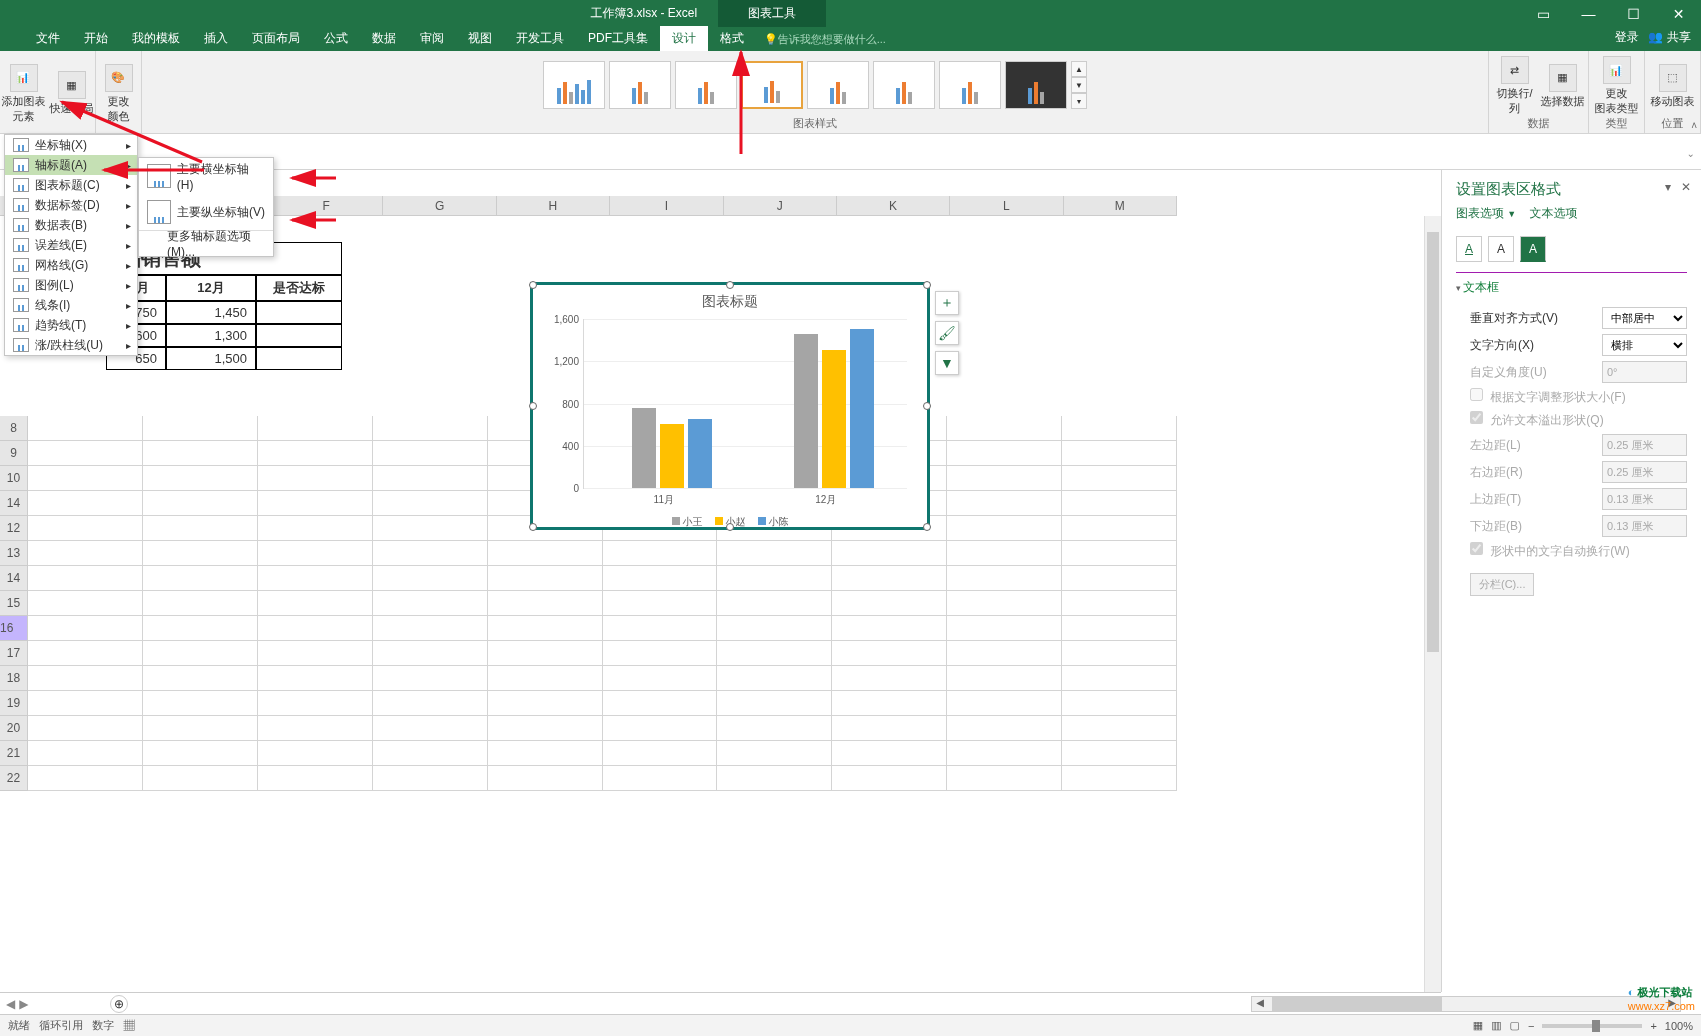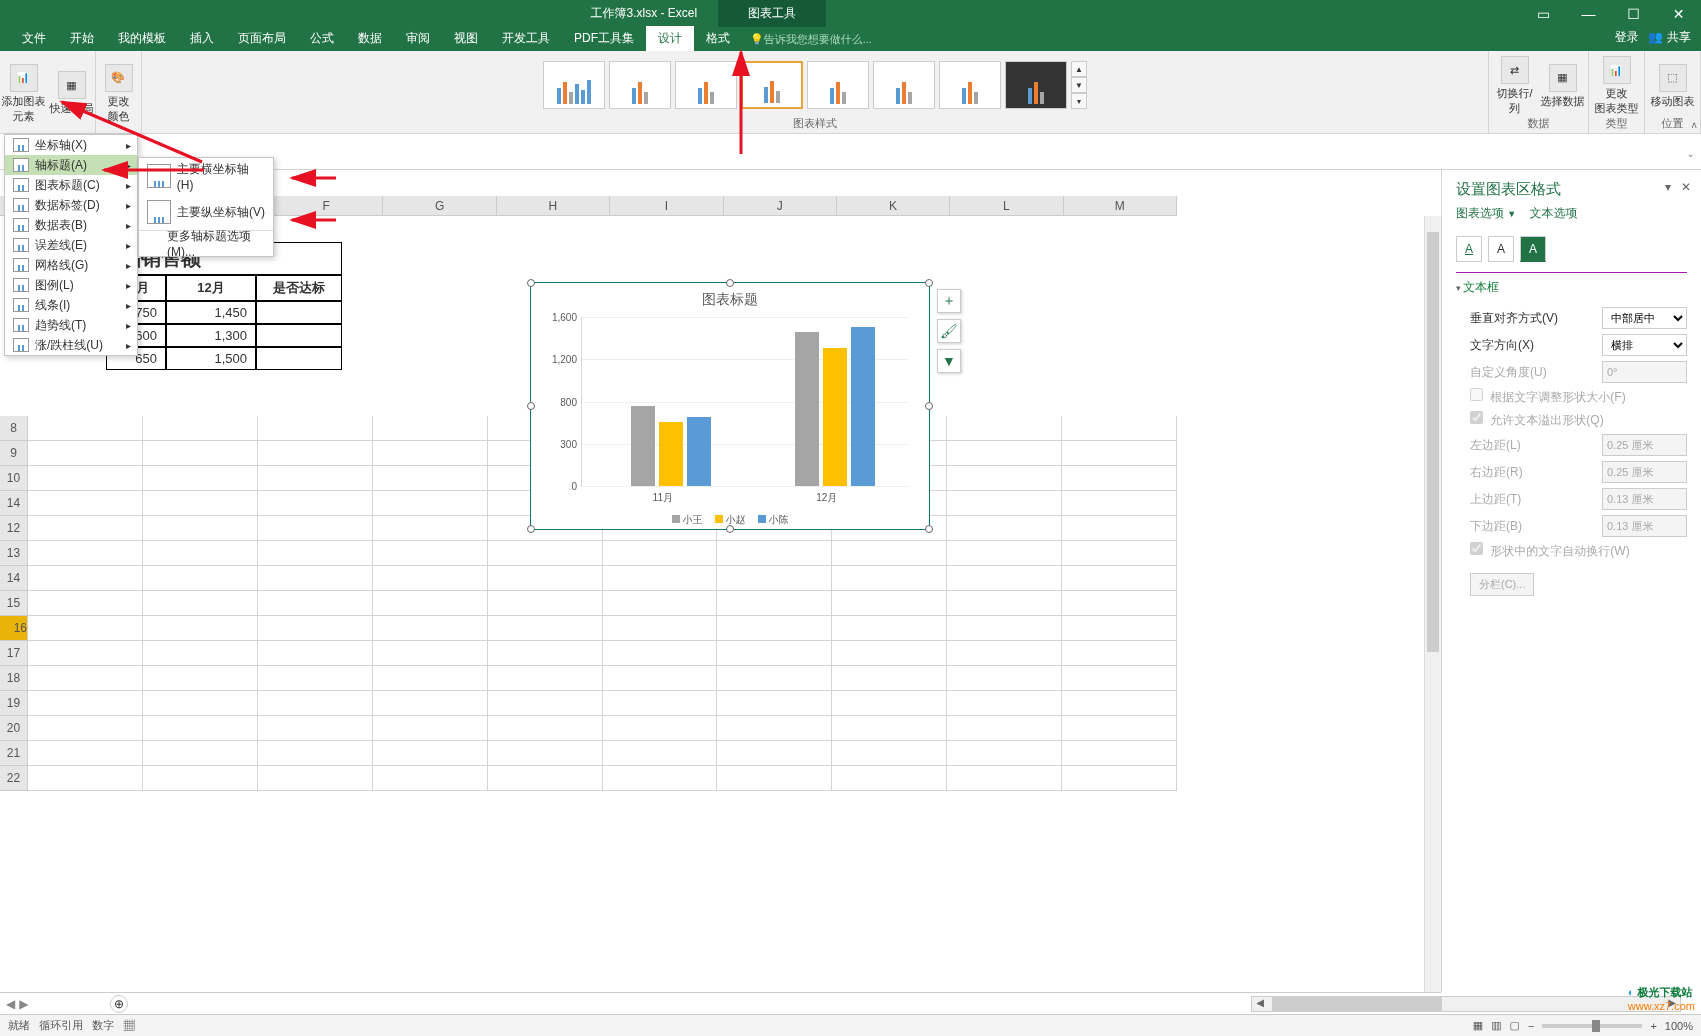--- a/index.html
+++ b/index.html
@@ -6,21 +6,21 @@
 body { background: #fff; font-size: 12px; color: #333; overflow: hidden; width: 1701px; height: 1036px; position: relative; }
 
 
 .titlebar { height: 27px; background: #217346; display: flex; align-items: center; color: #fff; position: relative; }
 .titlebar .title-text { position: absolute; left: 50%; transform: translateX(-260px); font-size: 12px; }
 .titlebar .chart-tools { position: absolute; left: 718px; top: 0; height: 27px; background: #145a36; padding: 0 30px; display: flex; align-items: center; font-size: 12px; }
 .titlebar .win-controls { position: absolute; right: 0; top: 0; display: flex; }
 .titlebar .win-btn { width: 45px; height: 27px; display: flex; align-items: center; justify-content: center; color: #fff; font-size: 14px;}
 
 
-.ribbon-tabs { height: 24px; background: #217346; display: flex; align-items: flex-end; padding-left: 10px; position: relative; }
+.ribbon-tabs { height: 24px; background: #217346; display: flex; align-items: flex-end; padding-left: 24px; position: relative; }
 .ribbon-tab { padding: 4px 12px; color: #fff; font-size: 12px; cursor: pointer; }
 .ribbon-tab.active { background: #fff; color: #217346; }
 .ribbon-tabs .tell-me { color: #a8d8bc; font-size: 11px; margin-left: 8px; display: flex; align-items: center; padding-bottom: 4px;}
 .ribbon-right { position: absolute; right: 10px; top: 2px; display: flex; gap: 10px; color: #fff; font-size: 12px; }
 
 
 .ribbon-body { height: 83px; background: #f1f1f1; border-bottom: 1px solid #d4d4d4; display: flex; position: relative; }
 .ribbon-group { border-right: 1px solid #d4d4d4; display: flex; flex-direction: column; align-items: center; justify-content: space-between; padding: 3px 6px 2px; }
 .ribbon-group-label { font-size: 11px; color: #666; }
 .ribbon-group-content { flex: 1; display: flex; align-items: center; gap: 4px; }
@@ -63,21 +63,21 @@
 
 
 .table-portion { position: absolute; left: 106px; top: 242px; z-index: 50; }
 .table-head { display: flex; }
 .table-head div, .table-body-row div { border: 1px solid #000; padding: 3px 8px; text-align: center; font-size: 13px; background: #fff;}
 .table-head div { font-weight: bold; }
 .table-body-row { display: flex; }
 .c-nov{width:60px;} .c-dec{width:90px;} .c-reach{width:86px;}
 
 
-.chart-container { position: absolute; left: 530px; top: 282px; width: 400px; height: 248px; border: 1px solid #0f766e; background: #fff; z-index: 60; }
+.chart-container { position: absolute; left: 530px; top: 282px; width: 400px; height: 248px; border: 3px solid #0f766e; background: #fff; z-index: 60; }
 .chart-handles { position: absolute; width: 8px; height: 8px; border: 1px solid #666; background: #fff; border-radius: 50%;}
 .ch-tl{left:-4px;top:-4px;} .ch-tr{right:-4px;top:-4px;} .ch-bl{left:-4px;bottom:-4px;} .ch-br{right:-4px;bottom:-4px;}
 .ch-t{left:50%;top:-4px;margin-left:-4px;} .ch-b{left:50%;bottom:-4px;margin-left:-4px;}
 .ch-l{left:-4px;top:50%;margin-top:-4px;} .ch-r{right:-4px;top:50%;margin-top:-4px;}
 .chart-title { text-align: center; font-size: 14px; color: #595959; padding: 8px; }
 .chart-plot { position: relative; height: 170px; margin: 0 20px 0 50px; border-left: 1px solid #d9d9d9; border-bottom: 1px solid #d9d9d9; }
 .gridline { position: absolute; left: 0; right: 0; border-top: 1px solid #eee; }
 .y-label { position: absolute; left: -40px; font-size: 10px; color: #595959; transform: translateY(-50%); width: 35px; text-align: right;}
 .x-labels { display: flex; justify-content: space-around; font-size: 10px; color: #595959; margin: 4px 20px 0 50px; }
 .bar-group { position: absolute; bottom: 0; display: flex; gap: 4px; align-items: flex-end; }
@@ -611,21 +611,21 @@
 
 <div style="position:absolute;left:0;top:416px;width:28px;z-index:40" id="rowheaders">
     <div style="height: 25px; border-bottom: 1px solid rgb(204, 204, 204); border-right: 1px solid rgb(204, 204, 204); background: rgb(230, 230, 230); text-align: center; font-size: 12px; line-height: 25px; color: rgb(85, 85, 85);">8</div>
     <div style="height: 25px; border-bottom: 1px solid rgb(204, 204, 204); border-right: 1px solid rgb(204, 204, 204); background: rgb(230, 230, 230); text-align: center; font-size: 12px; line-height: 25px; color: rgb(85, 85, 85);">9</div>
     <div style="height: 25px; border-bottom: 1px solid rgb(204, 204, 204); border-right: 1px solid rgb(204, 204, 204); background: rgb(230, 230, 230); text-align: center; font-size: 12px; line-height: 25px; color: rgb(85, 85, 85);">10</div>
     <div style="height: 25px; border-bottom: 1px solid rgb(204, 204, 204); border-right: 1px solid rgb(204, 204, 204); background: rgb(230, 230, 230); text-align: center; font-size: 12px; line-height: 25px; color: rgb(85, 85, 85);">14</div>
     <div style="height: 25px; border-bottom: 1px solid rgb(204, 204, 204); border-right: 1px solid rgb(204, 204, 204); background: rgb(230, 230, 230); text-align: center; font-size: 12px; line-height: 25px; color: rgb(85, 85, 85);">12</div>
     <div style="height: 25px; border-bottom: 1px solid rgb(204, 204, 204); border-right: 1px solid rgb(204, 204, 204); background: rgb(230, 230, 230); text-align: center; font-size: 12px; line-height: 25px; color: rgb(85, 85, 85);">13</div>
     <div style="height: 25px; border-bottom: 1px solid rgb(204, 204, 204); border-right: 1px solid rgb(204, 204, 204); background: rgb(230, 230, 230); text-align: center; font-size: 12px; line-height: 25px; color: rgb(85, 85, 85);">14</div>
     <div style="height: 25px; border-bottom: 1px solid rgb(204, 204, 204); border-right: 1px solid rgb(204, 204, 204); background: rgb(230, 230, 230); text-align: center; font-size: 12px; line-height: 25px; color: rgb(85, 85, 85);">15</div>
-    <div style="height: 25px; border-bottom: 1px solid rgb(204, 204, 204); border-right: 1px solid rgb(204, 204, 204); background: #eab308; text-align: right; font-size: 12px; line-height: 25px; color: rgb(85, 85, 85);">16</div>
+    <div style="height: 25px; border-bottom: 1px solid rgb(204, 204, 204); border-right: 1px solid rgb(204, 204, 204); background: #c4b5fd; text-align: left; font-size: 12px; line-height: 25px; color: rgb(85, 85, 85);">16</div>
     <div style="height: 25px; border-bottom: 1px solid rgb(204, 204, 204); border-right: 1px solid rgb(204, 204, 204); background: rgb(230, 230, 230); text-align: center; font-size: 12px; line-height: 25px; color: rgb(85, 85, 85);">17</div>
     <div style="height: 25px; border-bottom: 1px solid rgb(204, 204, 204); border-right: 1px solid rgb(204, 204, 204); background: rgb(230, 230, 230); text-align: center; font-size: 12px; line-height: 25px; color: rgb(85, 85, 85);">18</div>
     <div style="height: 25px; border-bottom: 1px solid rgb(204, 204, 204); border-right: 1px solid rgb(204, 204, 204); background: rgb(230, 230, 230); text-align: center; font-size: 12px; line-height: 25px; color: rgb(85, 85, 85);">19</div>
     <div style="height: 25px; border-bottom: 1px solid rgb(204, 204, 204); border-right: 1px solid rgb(204, 204, 204); background: rgb(230, 230, 230); text-align: center; font-size: 12px; line-height: 25px; color: rgb(85, 85, 85);">20</div>
     <div style="height: 25px; border-bottom: 1px solid rgb(204, 204, 204); border-right: 1px solid rgb(204, 204, 204); background: rgb(230, 230, 230); text-align: center; font-size: 12px; line-height: 25px; color: rgb(85, 85, 85);">21</div>
     <div style="height: 25px; border-bottom: 1px solid rgb(204, 204, 204); border-right: 1px solid rgb(204, 204, 204); background: rgb(230, 230, 230); text-align: center; font-size: 12px; line-height: 25px; color: rgb(85, 85, 85);">22</div>
   </div>
 
 <div class="table-portion">
   <div style="font-size:20px;font-weight:bold;padding:2px 4px;background:#fff;border:1px solid #000;width:236px;overflow:hidden;white-space:nowrap"><span style="margin-left:-90px;display:inline-block">XXX公司产品销售额</span></div>
@@ -660,21 +660,21 @@
   <div class="chart-handles ch-l"></div>
   <div class="chart-handles ch-r"></div>
   <div class="chart-handles ch-bl"></div>
   <div class="chart-handles ch-b"></div>
   <div class="chart-handles ch-br"></div>
   <div class="chart-title">图表标题</div>
   <div class="chart-plot" id="chartplot">
       <div class="gridline" style="top: 100%;"></div>
       <div class="y-label" style="top: 100%;">0</div>
       <div class="gridline" style="top: 75%;"></div>
-      <div class="y-label" style="top: 75%;">300</div>
+      <div class="y-label" style="top: 75%;">400</div>
       <div class="gridline" style="top: 50%;"></div>
       <div class="y-label" style="top: 50%;">800</div>
       <div class="gridline" style="top: 25%;"></div>
       <div class="y-label" style="top: 25%;">1,200</div>
       <div class="gridline" style="top: 0%;"></div>
       <div class="y-label" style="top: 0%;">1,600</div>
       <div class="bar-group" style="left: 15%;">
         <div class="bar" style="height: 79.6875px; background: rgb(165, 165, 165);"></div>
         <div class="bar" style="height: 63.75px; background: rgb(255, 192, 0);"></div>
         <div class="bar" style="height: 69.0625px; background: rgb(91, 155, 213);"></div>

